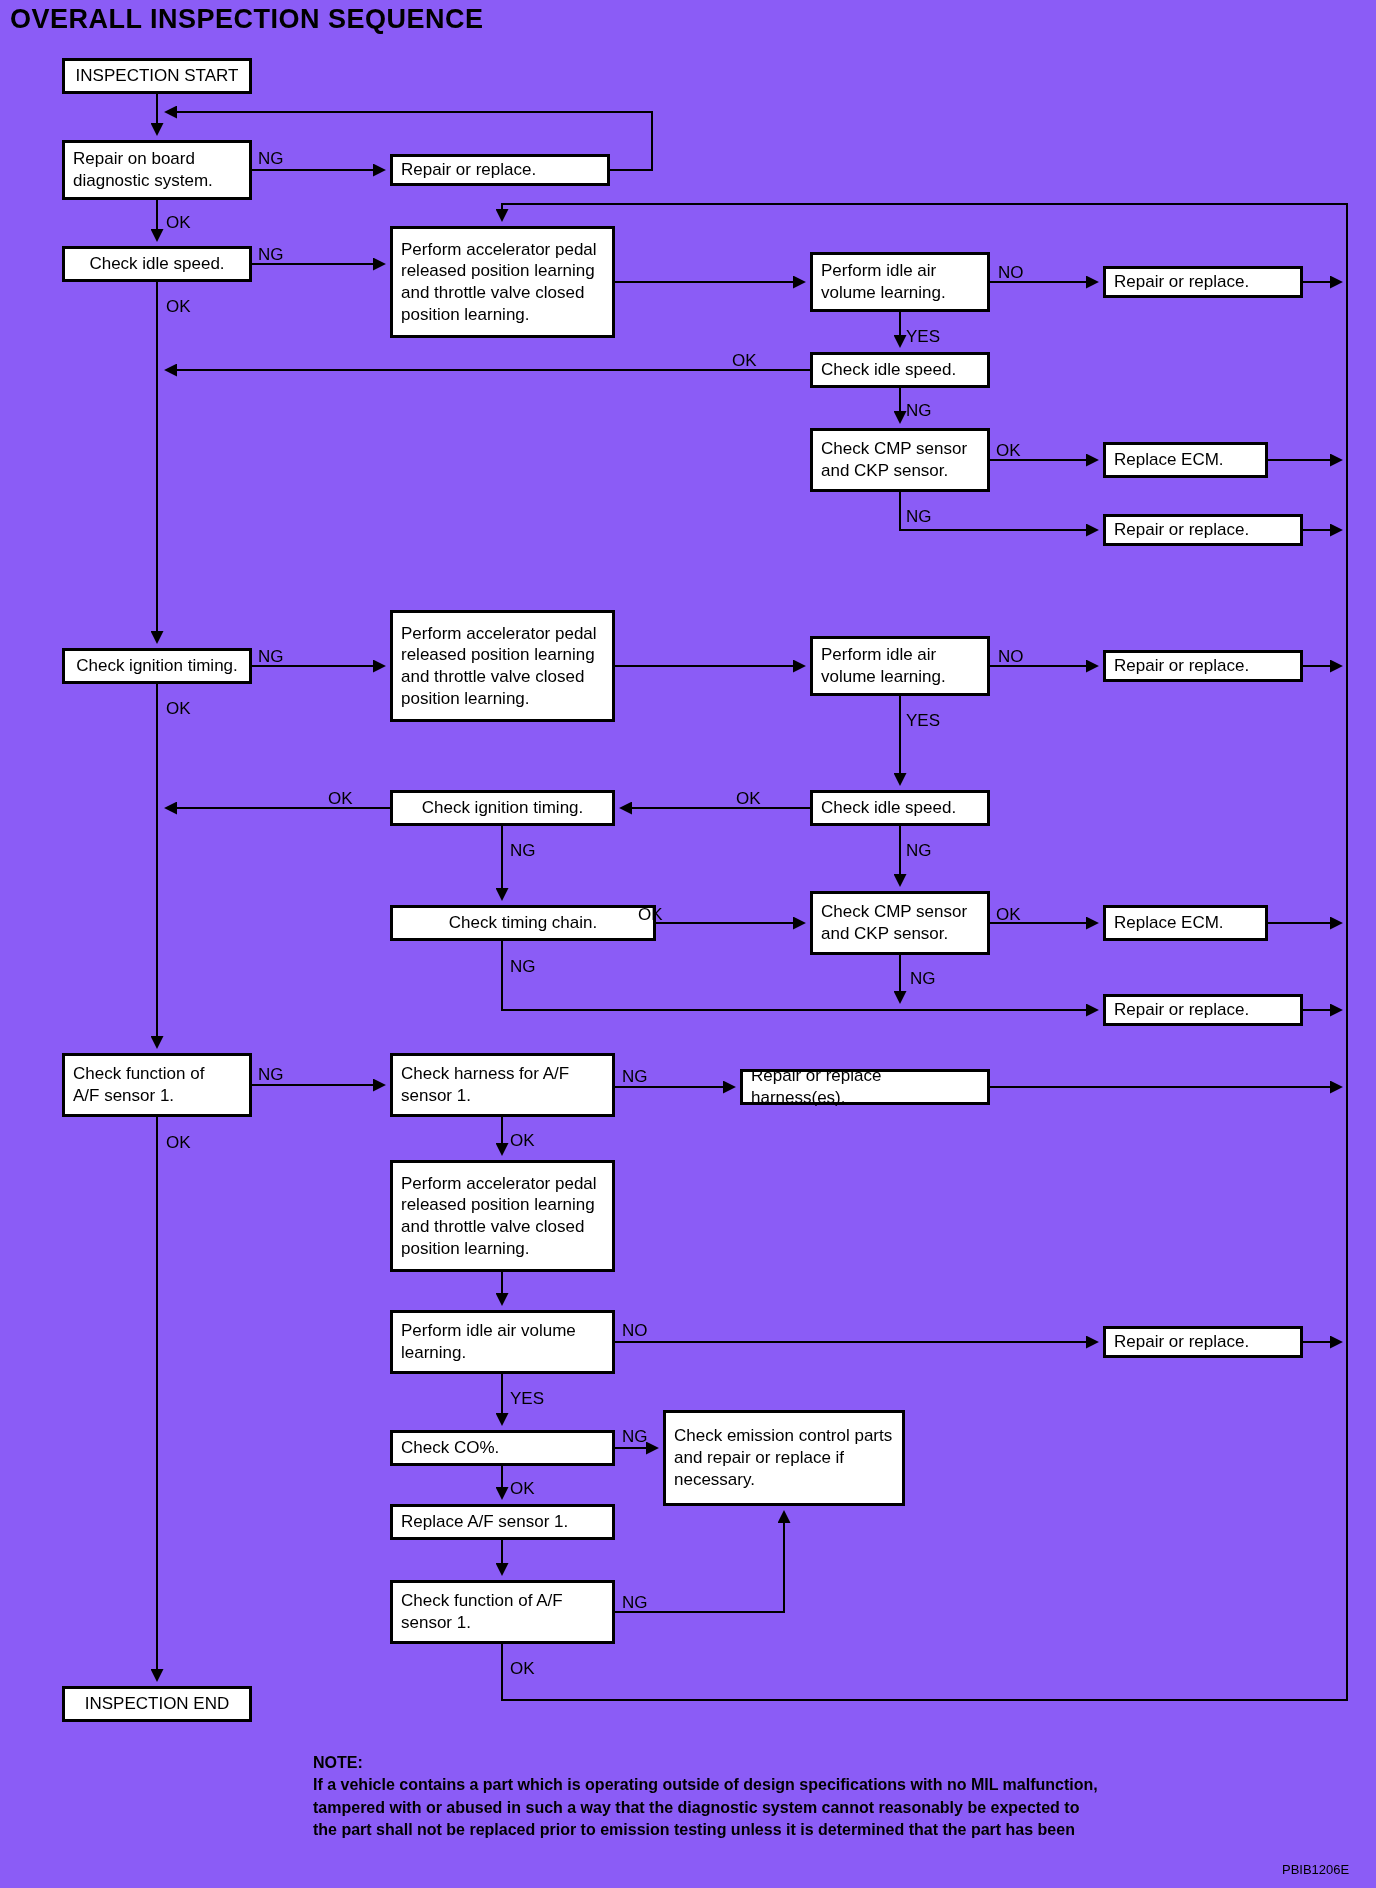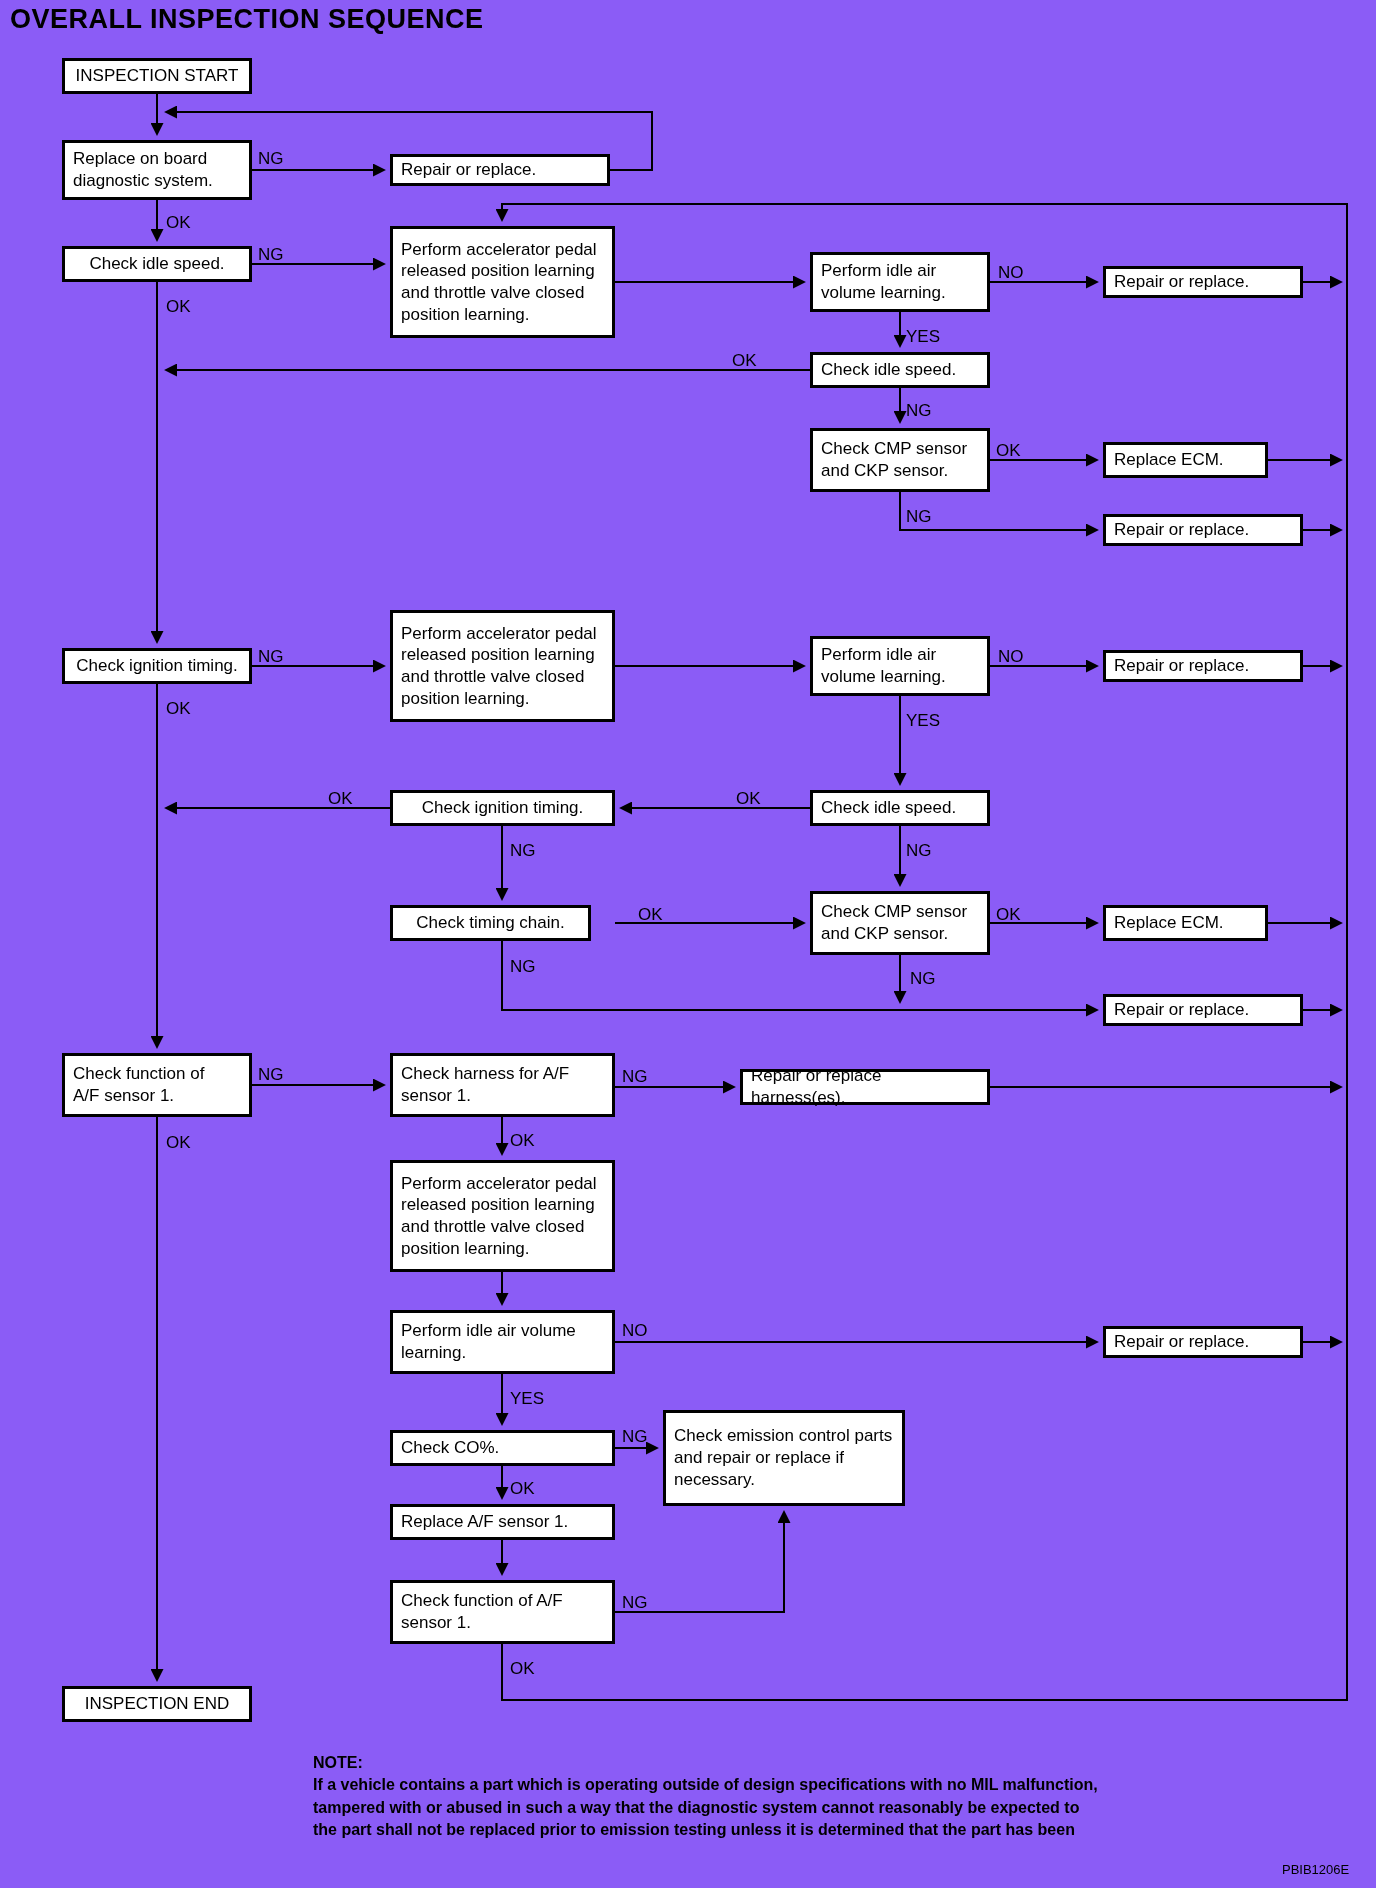--- a/index.html
+++ b/index.html
@@ -76,37 +76,37 @@
       <path d="M502,1374 V1424" marker-end="url(#arr)"></path>
       <path d="M615,1448 H657" marker-end="url(#arr)"></path>
       <path d="M502,1466 V1498" marker-end="url(#arr)"></path>
       <path d="M502,1540 V1574" marker-end="url(#arr)"></path>
       <path d="M615,1612 H784 V1512" marker-end="url(#arr)"></path>
       <path d="M157,1117 V1680" marker-end="url(#arr)"></path>
     </g>
   </svg>
 
   <div class="node center" style="left:62px;top:58px;width:190px;height:36px">INSPECTION START</div>
-  <div class="node" style="left:62px;top:140px;width:190px;height:60px">Replace on board diagnostic system.</div>
+  <div class="node" style="left:62px;top:140px;width:190px;height:60px">Repair on board diagnostic system.</div>
   <div class="node" style="left:390px;top:154px;width:220px;height:32px">Repair or replace.</div>
   <div class="node center" style="left:62px;top:246px;width:190px;height:36px">Check idle speed.</div>
   <div class="node" style="left:390px;top:226px;width:225px;height:112px">Perform accelerator pedal released position learning and throttle valve closed position learning.</div>
   <div class="node" style="left:810px;top:252px;width:180px;height:60px">Perform idle air volume learning.</div>
   <div class="node" style="left:1103px;top:266px;width:200px;height:32px">Repair or replace.</div>
   <div class="node" style="left:810px;top:352px;width:180px;height:36px">Check idle speed.</div>
   <div class="node" style="left:810px;top:428px;width:180px;height:64px">Check CMP sensor and CKP sensor.</div>
   <div class="node" style="left:1103px;top:442px;width:165px;height:36px">Replace ECM.</div>
   <div class="node" style="left:1103px;top:514px;width:200px;height:32px">Repair or replace.</div>
   <div class="node center" style="left:62px;top:648px;width:190px;height:36px">Check ignition timing.</div>
   <div class="node" style="left:390px;top:610px;width:225px;height:112px">Perform accelerator pedal released position learning and throttle valve closed position learning.</div>
   <div class="node" style="left:810px;top:636px;width:180px;height:60px">Perform idle air volume learning.</div>
   <div class="node" style="left:1103px;top:650px;width:200px;height:32px">Repair or replace.</div>
   <div class="node" style="left:810px;top:790px;width:180px;height:36px">Check idle speed.</div>
   <div class="node center" style="left:390px;top:790px;width:225px;height:36px">Check ignition timing.</div>
-  <div class="node center" style="left:390px;top:905px;width:201px;height:36px">Check timing chain.</div>
+  <div class="node center" style="left:390px;top:905px;width:266px;height:36px">Check timing chain.</div>
   <div class="node" style="left:810px;top:891px;width:180px;height:64px">Check CMP sensor and CKP sensor.</div>
   <div class="node" style="left:1103px;top:905px;width:165px;height:36px">Replace ECM.</div>
   <div class="node" style="left:1103px;top:994px;width:200px;height:32px">Repair or replace.</div>
   <div class="node narrow" style="left:62px;top:1053px;width:190px;height:64px">Check function of A/F sensor 1.</div>
   <div class="node narrow" style="left:390px;top:1053px;width:225px;height:64px">Check harness for A/F sensor 1.</div>
   <div class="node" style="left:740px;top:1069px;width:250px;height:36px">Repair or replace harness(es).</div>
   <div class="node" style="left:390px;top:1160px;width:225px;height:112px">Perform accelerator pedal released position learning and throttle valve closed position learning.</div>
   <div class="node" style="left:390px;top:1310px;width:225px;height:64px">Perform idle air volume learning.</div>
   <div class="node" style="left:1103px;top:1326px;width:200px;height:32px">Repair or replace.</div>
   <div class="node" style="left:390px;top:1430px;width:225px;height:36px">Check CO%.</div>

